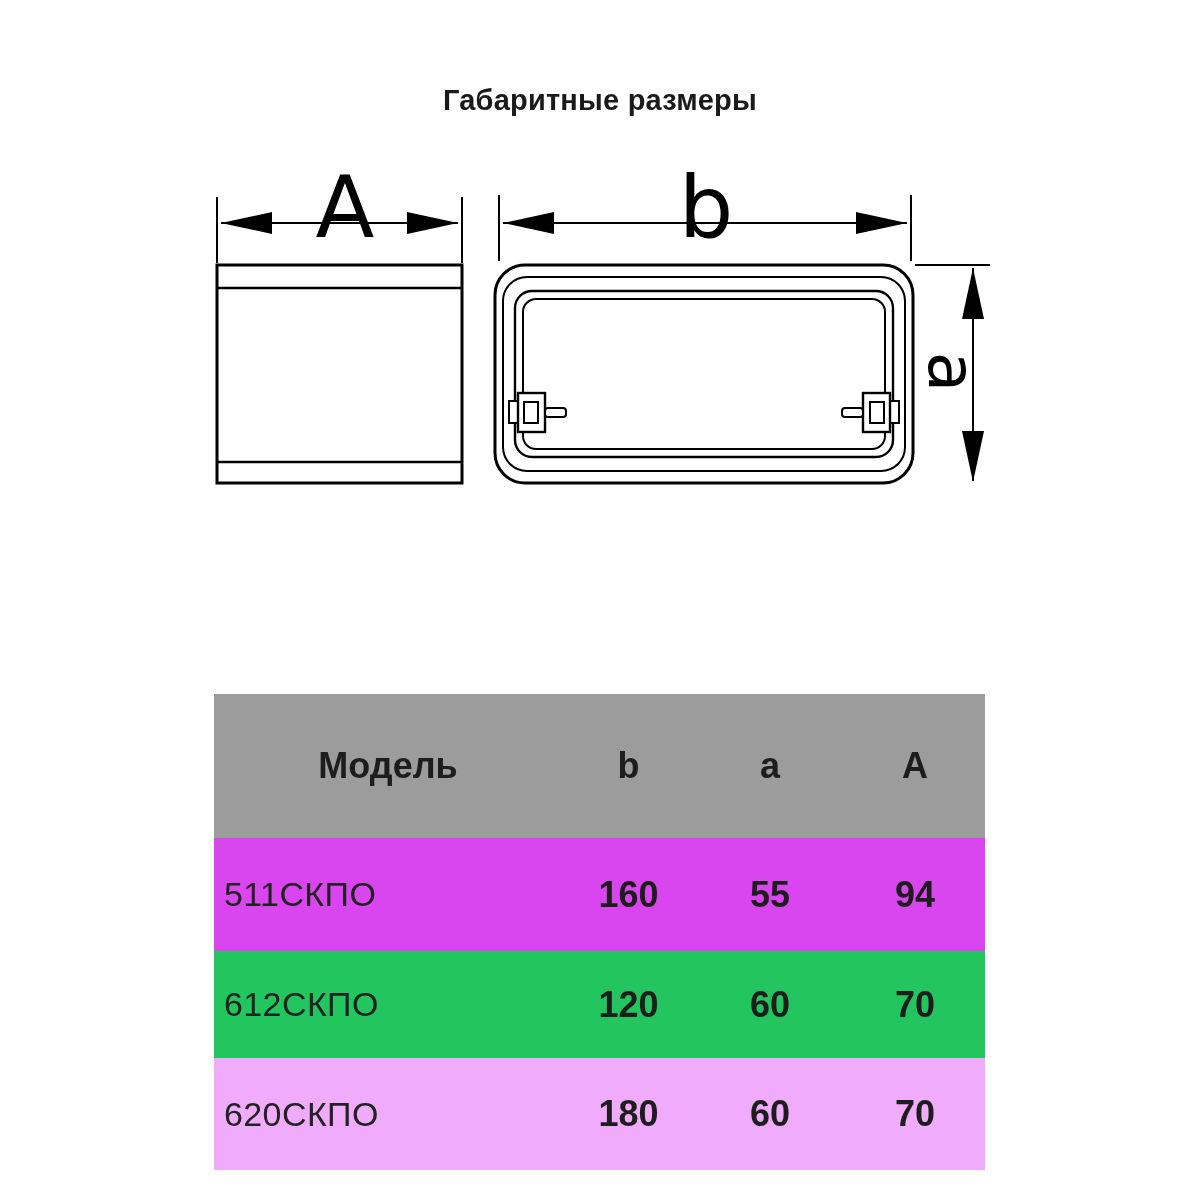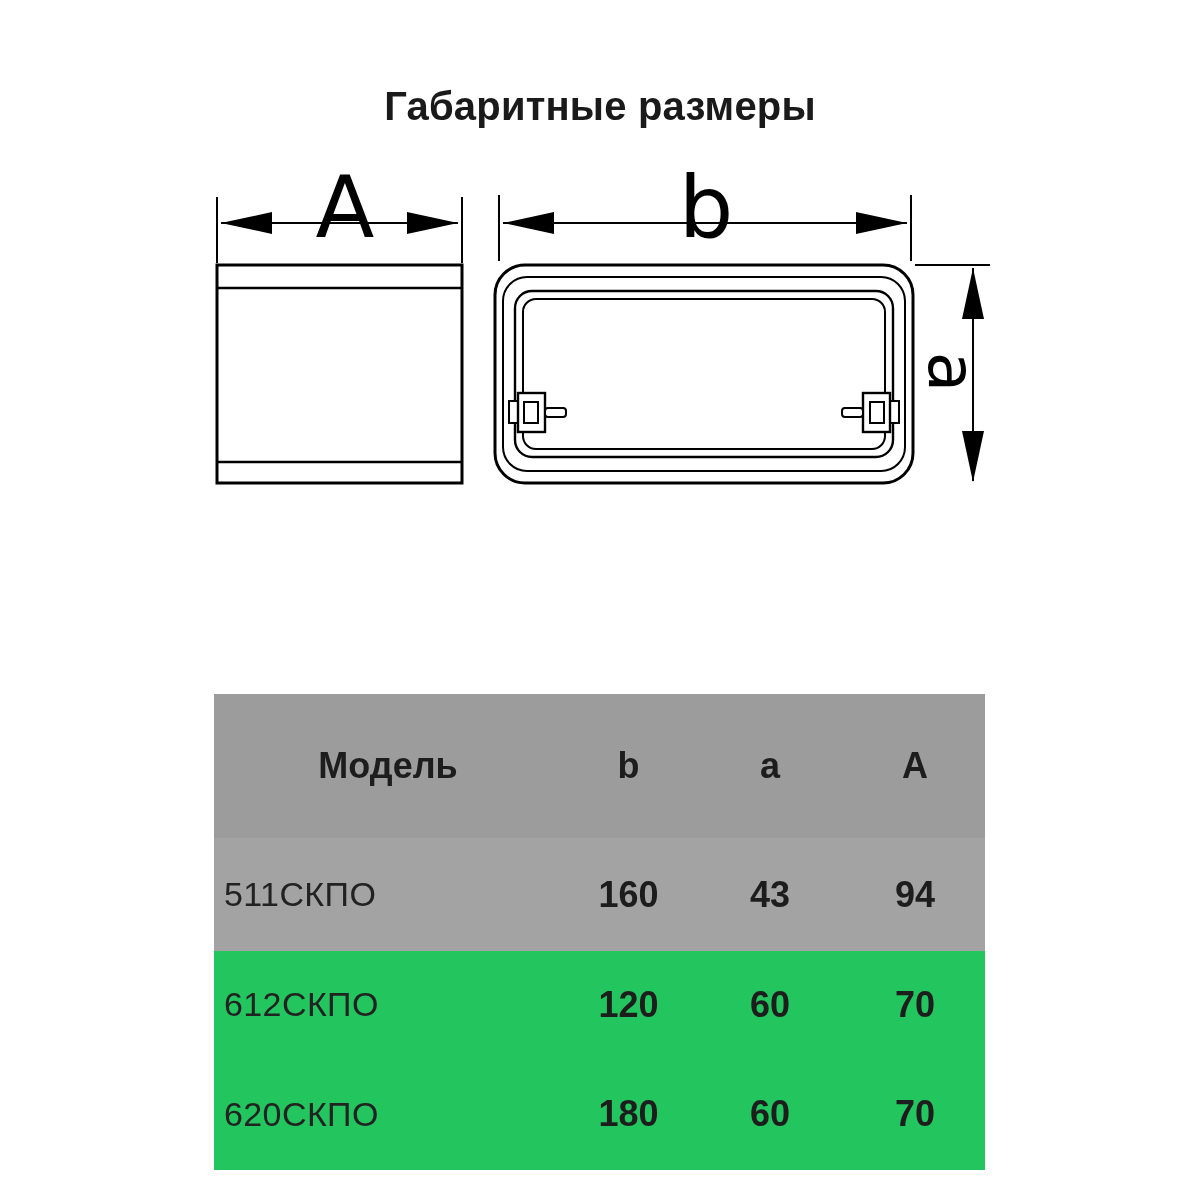--- a/index.html
+++ b/index.html
@@ -10,44 +10,44 @@
     background: #ffffff;
     font-family: "Liberation Sans", sans-serif;
     overflow: hidden;
   }
   .title {
     position: absolute;
     top: 84px; left: 0;
     width: 100%;
     margin: 0;
     text-align: center;
-    font-size: 40px;
+    font-size: 29px;
     font-weight: 700;
     color: #1a1a1a;
     letter-spacing: 0.2px;
   }
   .diagram {
     position: absolute;
     top: 140px; left: 0;
   }
   .diagram text {
     font-family: "DejaVu Sans", sans-serif;
     fill: #000;
   }
   .dims-table {
     position: absolute;
     top: 694px; left: 214px;
     width: 771px;
     color: #1d1d1d;
   }
   .tr { display: flex; }
   .tr.thead  { height: 144px; background: #9c9c9c; }
-  .tr.row-0  { height: 113px; background: #a3a3a3; }
+  .tr.row-0  { height: 113px; background: #d946ef; }
   .tr.row-1  { height: 107px; background: #22c55e; }
-  .tr.row-2  { height: 112px; background: #22c55e; align-items: center; }
+  .tr.row-2  { height: 112px; background: #f0abfc; align-items: center; }
   .td {
     display: flex;
     align-items: center;
     justify-content: center;
   }
   .c1 { width: 348px; }
   .c2 { width: 133px; }
   .c3 { width: 150px; }
   .c4 { width: 140px; }
   .th  { font-size: 36px; font-weight: 700; }
@@ -125,21 +125,21 @@
     <div class="tr thead">
       <div class="td c1 th">Модель</div>
       <div class="td c2 th">b</div>
       <div class="td c3 th">a</div>
       <div class="td c4 th">A</div>
     </div>
 
     <div class="tr row-0">
       <div class="td c1 model">511СКПО</div>
       <div class="td c2 val">160</div>
-      <div class="td c3 val">43</div>
+      <div class="td c3 val">55</div>
       <div class="td c4 val">94</div>
     </div>
 
     <div class="tr row-1">
       <div class="td c1 model">612СКПО</div>
       <div class="td c2 val">120</div>
       <div class="td c3 val">60</div>
       <div class="td c4 val">70</div>
     </div>
 

